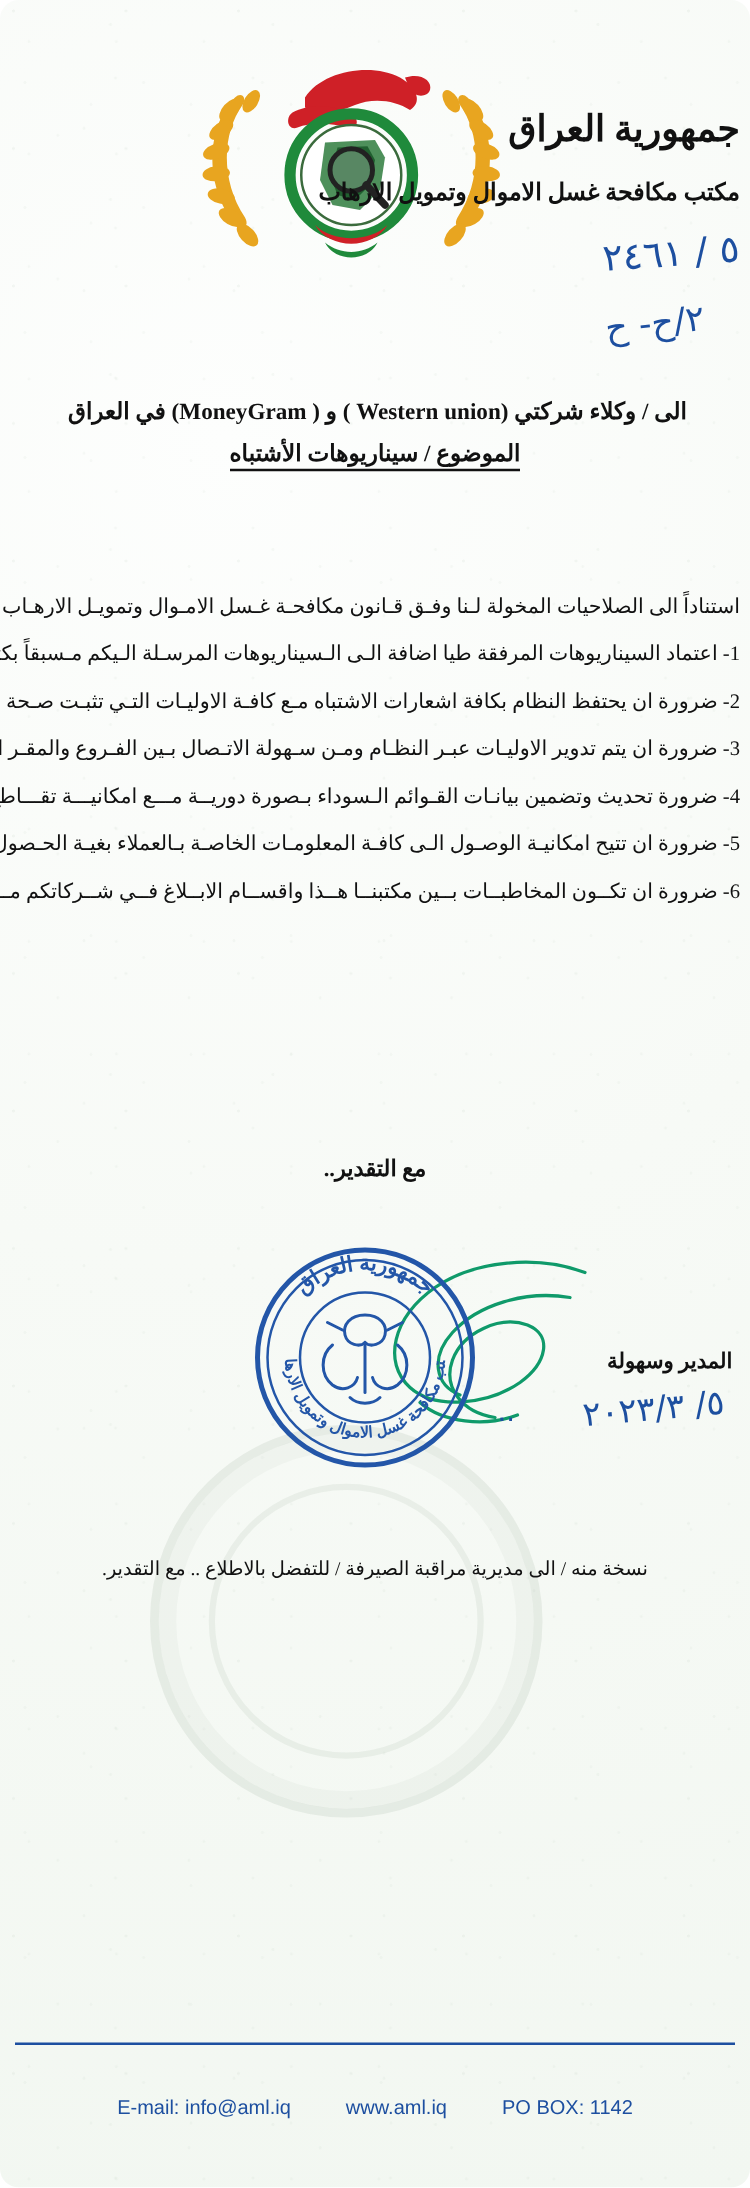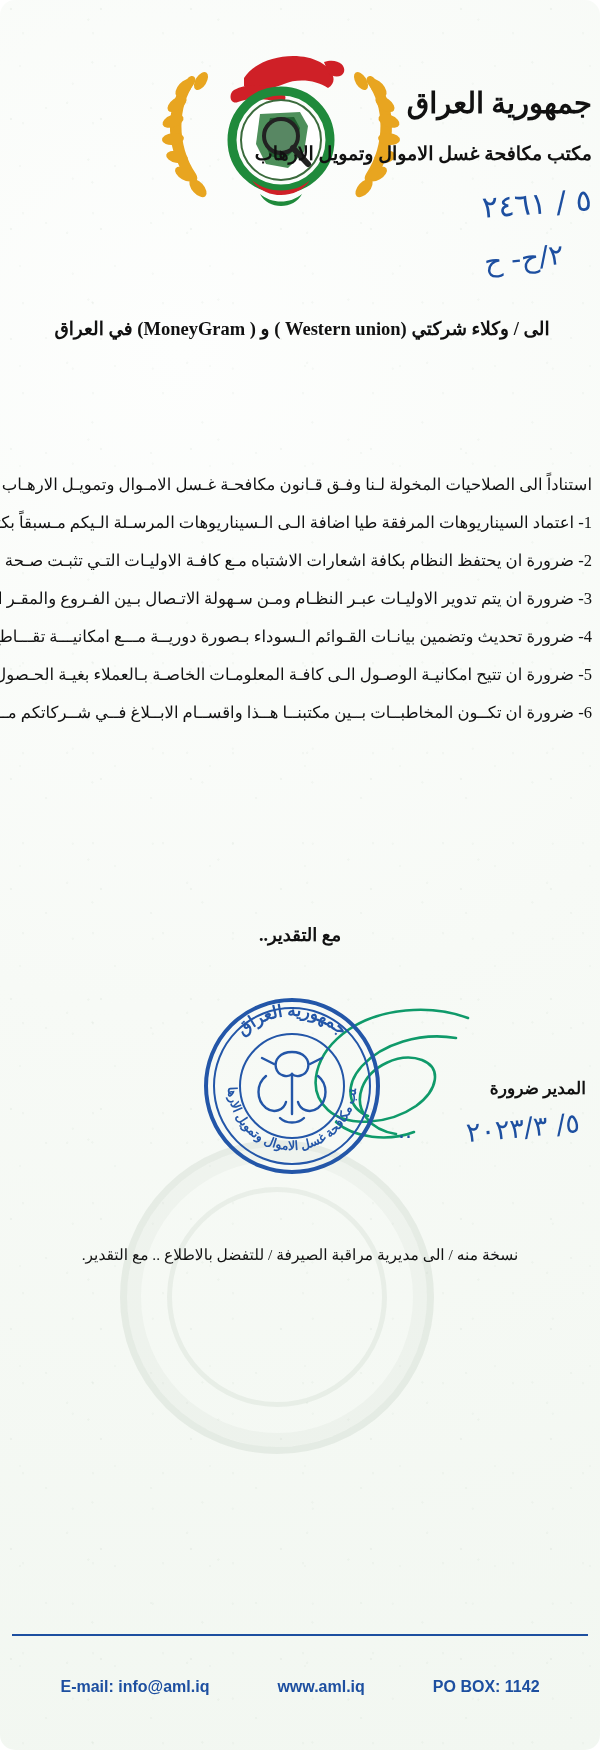--- a/index.html
+++ b/index.html
@@ -242,24 +242,24 @@
     top: 1634px;
     height: 2px;
     background: #1d4fa0;
   }
   .footer {
     position: absolute;
     left: 0; right: 0;
     top: 1678px;
     display: flex;
     justify-content: center;
-    gap: 68px;
+    gap: 44px;
     font-family: "Liberation Sans", sans-serif;
     font-size: 16px;
-    font-weight: bold;
+    font-weight: normal;
     color: #1d4fa0;
     direction: ltr;
   }
 </style>
 </head>
 <body>
 
 <div class="page">
   <div class="speckle"></div>
   <div class="watermark"></div>
@@ -320,20 +320,23 @@
     </div>
 
     <div class="org-title">جمهورية العراق</div>
     <div class="org-sub">مكتب مكافحة غسل الاموال وتمويل الارهاب</div>
   </div>
 
   <div class="hand hand-1">٥ / ٢٤٦١</div>
   <div class="hand hand-2">٢/ح- ح</div>
 
   <div class="addressee">الى / وكلاء شركتي (Western union ) و ( MoneyGram) في العراق</div>
+  <div class="subject">
+    <span>الموضوع / سيناريوهات الأشتباه</span>
+  </div>
 
   <div class="body-text">
     <p>استناداً الى الصلاحيات المخولة لـنا وفـق قـانون مكافحـة غـسل الامـوال وتمويـل الارهـاب رقـم (39) لسنة 2015 وبغرض تعزيز النظام الرقابي لوحدة الإبـلاغ عـن غـسل الأمـوال وتمويـل الإرهـاب والأنظمـة الخاصـة بأنظمـة مكافحـة غـسل الأمـوال وتمويـل الإرهـاب الالكترونيـة، وبمـا ينـسجم ويتوافـق مـع بيئـة العمـل الماليـة للعـراق ويمكـن للـشركات اعتمادهـا كحـد أدنـى، عليه يقتضى مراعاة مايلي :</p>
     <p>1- اعتماد السيناريوهات المرفقة طيا اضافة الـى الـسيناريوهات المرسـلة الـيكم مـسبقاً بكتابنـا المـرقم (1) في 2023/1/2 من قبل مديرية مراقبة الصيرفة.</p>
     <p>2- ضرورة ان يحتفظ النظام بكافة اشعارات الاشتباه مـع كافـة الاوليـات التـي تثبـت صـحة الاشـتباه مـن عدمه مع ضرورة الاحتفاظ بما يثبت قيامكم باجراءات التحقق وسهولة الوصول اليها عند الطلب.</p>
     <p>3- ضرورة ان يتم تدوير الاوليـات عبـر النظـام ومـن سـهولة الاتـصال بـين الفـروع والمقـر الرئيـسي ومـن خلال النظام وان تبقـى كافـة اوليـات الحالـة المـشبوهة فـي حـال الاستفـسار عنهـا بـصورة الكترونيـة مع ضرورة ان يتضمن الاحتفاظ بسرية وسرعة تلقي المعلومات .</p>
     <p>4- ضرورة تحديث وتضمين بيانـات القـوائم الـسوداء بـصورة دوريــة مـــع امكانيـــة تقـــاطع الاســـماء مــع الاسماء الموجودة .</p>
     <p>5- ضرورة ان تتيح امكانيـة الوصـول الـى كافـة المعلومـات الخاصـة بـالعملاء بغيـة الحـصول علـى تقـارير احصائية دقيقة ومن خلال النظام .</p>
     <p>6- ضرورة ان تكــون المخاطبــات بــين مكتبنــا هــذا واقســام الابــلاغ فــي شــركاتكم مــن خــلال البريــد الالكتروني الرسمي ( ) .</p>
   </div>
@@ -343,21 +346,21 @@
   <div class="signature-scribble">
     <svg width="220" height="170" viewBox="0 0 220 170" xmlns="http://www.w3.org/2000/svg">
       <g fill="none" stroke="#0f9a6a" stroke-width="2.6" stroke-linecap="round">
         <path d="M198 28 C160 14 110 18 78 40 C44 64 36 100 58 120 C78 138 120 134 146 116 C168 100 172 78 152 70 C130 62 100 76 92 98 C84 120 100 140 126 144"></path>
         <path d="M186 48 C150 42 112 54 92 76 C74 96 78 118 98 126"></path>
         <path d="M66 132 C84 148 118 152 144 142"></path>
       </g>
     </svg>
   </div>
 
-  <div class="sig-title">المدير ضرورة</div>
+  <div class="sig-title">المدير وسهولة</div>
   <div class="sig-date">٥/ ٢٠٢٣/٣</div>
   <div class="sig-dots">..</div>
 
   <div class="stamp">
     <svg width="192" height="192" viewBox="0 0 192 192" xmlns="http://www.w3.org/2000/svg">
       <defs>
         <path id="arcTop" d="M26,96 a70,70 0 0 1 140,0"></path>
         <path id="arcBottom" d="M32,96 a64,64 0 0 0 128,0"></path>
       </defs>
       <g stroke="#2356a8" fill="none">

